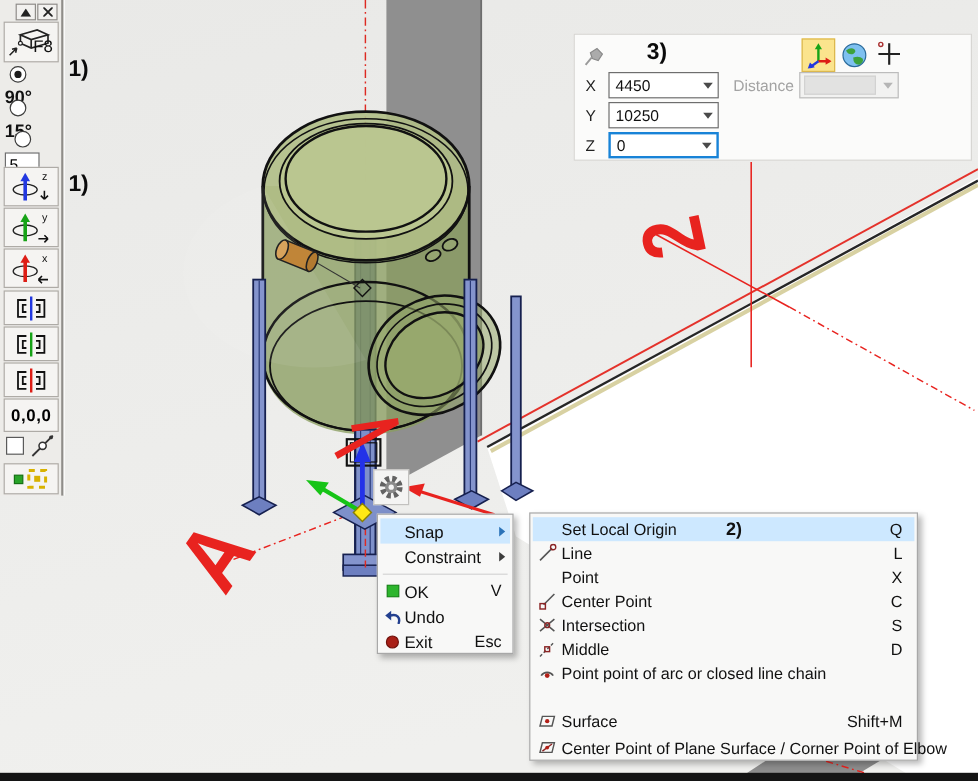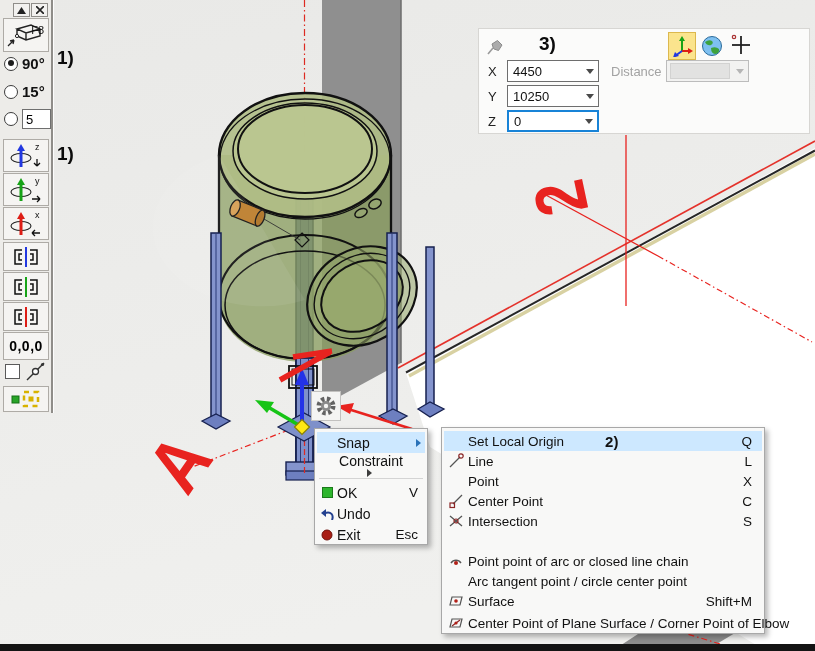--- a/index.html
+++ b/index.html
@@ -4,21 +4,21 @@
 <style>
   html,body{margin:0;padding:0;}
   body{font-family:"Liberation Sans",sans-serif;background:#d8d8d6;}
   .stage{position:relative;width:815px;height:651px;overflow:hidden;background:#ebebe9;}
   .abs{position:absolute;}
   
   .ltb{left:0;top:0;width:51px;height:413px;background:#edece9;border-right:2px solid #8f8d89;}
   .ltb:after{content:"";position:absolute;right:-3px;top:0;width:1px;height:100%;background:#fdfdfd;}
   .mini-btn{position:absolute;width:15px;height:12px;background:#f2f1ef;border:1px solid #8f8d89;display:flex;align-items:center;justify-content:center;}
   .tbtn{position:absolute;left:3px;width:46px;background:#f5f4f2;border:1px solid #aeaba6;box-sizing:border-box;display:flex;align-items:center;justify-content:center;}
-  .radio-row{position:absolute;left:4px;display:flex;align-items:center;gap:4px;}
+  .radio-row{position:absolute;left:4px;display:flex;align-items:center;gap:4px;flex-direction:column;}
   .radio{width:12px;height:12px;border-radius:50%;border:1px solid #3c3c3c;background:#fff;position:relative;}
   .radio.sel:after{content:"";position:absolute;left:2.5px;top:2.5px;width:6px;height:6px;border-radius:50%;background:#1d1d1d;}
   .radio-label{font-size:15px;font-weight:bold;color:#111;}
   .angle-input{width:24px;height:18px;border:1px solid #6f6f6f;font-size:13px;padding:0 0 0 3px;font-family:"Liberation Sans",sans-serif;}
   .zero-label{font-size:14px;font-weight:bold;letter-spacing:0.5px;}
   .chk{width:13px;height:13px;border:1px solid #5a5a5a;background:#fff;}
   
   .cpanel{left:478px;top:28px;width:332px;height:106px;background:#fbfbfa;border:1px solid #d7d6d3;box-sizing:border-box;}
   .clabel{position:absolute;font-size:13px;color:#222;}
   .combo{position:absolute;height:22px;background:#fff;border:1px solid #6e6e6e;box-sizing:border-box;display:flex;align-items:center;}
@@ -179,21 +179,21 @@
         </svg>
     </div>
 
     <div class="tbtn" style="top:18px;height:34px;">
       <svg width="42" height="30" viewBox="0 0 42 30">
         <path d="M12,9 l14,-4 9,4 -14,4 z M12,9 l0,7 9,4 14,-4 0,-7 M21,13 l0,7" fill="none" stroke="#222" stroke-width="1.4"></path>
         <circle cx="12" cy="16" r="1.6" fill="#fff" stroke="#222"></circle>
         <path d="M3,26 L9,20 M9,20 l-4,1 M9,20 l-1,4" stroke="#222" stroke-width="1.3" fill="none"></path>
       </svg>
       <svg width="0" height="0"></svg>
-      <span style="position:absolute;right:4px;bottom:15px;font-size:11px;color:#111;">F8</span>
+      <span style="position:absolute;right:4px;bottom:5px;font-size:14px;color:#111;">F8</span>
     </div>
 
     <div class="radio-row" style="top:55px;">
       <span class="radio sel"></span>
       <span class="radio-label">90°</span>
     </div>
     <div class="radio-row" style="top:83px;">
       <span class="radio"></span>
       <span class="radio-label">15°</span>
     </div>
@@ -348,21 +348,21 @@
       <circle cx="11" cy="11" r="2.2" fill="#f4f4f3"></circle>
     </svg>
   </div>
 
   <div class="menu mainmenu">
     <div class="mrow hl" style="top:3px;">
       <span class="micon"></span>
       <span class="mlabel">Snap</span>
       <span class="marrow" style="border-left-color:#2a72b8;"></span>
     </div>
-    <div class="mrow" style="top:24px;flex-direction:column;">
+    <div class="mrow" style="top:24px;">
       <span class="micon"></span>
       <span class="mlabel">Constraint</span>
       <span class="marrow"></span>
     </div>
     <div class="msep" style="top:49px;"></div>
     <div class="mrow" style="top:53px;">
       <span class="micon">
           <svg width="11" height="11">
             <rect x="0.5" y="0.5" width="10" height="10" fill="#2db52d" stroke="#1a7a1a"></rect>
           </svg>
@@ -427,33 +427,38 @@
     <div class="srow" style="top:83px;">
       <span class="sicon">
           <svg width="16" height="16">
         <path d="M2,3 L14,13 M14,3 L2,13" stroke="#555" stroke-width="1.3"></path>
             <circle cx="8" cy="8" r="2" fill="none" stroke="#8b2525" stroke-width="1.2"></circle>
           </svg>
         </span>
       <span class="mlabel">Intersection</span>
       <span class="mshort" style="padding-right:10px;">S</span>
     </div>
+    <div class="srow" style="top:103px;">
+      <span class="sicon">
+          <svg width="16" height="16">
+        <line x1="2" y1="14" x2="14" y2="2" stroke="#555" stroke-width="1.2" stroke-dasharray="2.5 1.8"></line>
+            <rect x="6" y="6" width="4" height="4" fill="none" stroke="#8b2525" stroke-width="1.2"></rect>
+          </svg>
+        </span>
+      <span class="mlabel">Middle</span>
+      <span class="mshort" style="padding-right:10px;">D</span>
+    </div>
     <div class="srow" style="top:123px;">
       <span class="sicon">
           <svg width="16" height="16">
         <path d="M3,10 a6,6 0 0 1 10,0" fill="none" stroke="#555" stroke-width="1.4"></path>
             <circle cx="8" cy="10" r="2" fill="#b22018"></circle>
           </svg>
         </span>
       <span class="mlabel">Point point of arc or closed line chain</span>
-      <span class="mshort" style="padding-right:10px;"></span>
-    </div>
-    <div class="srow" style="top:143px;">
-      <span class="sicon"></span>
-      <span class="mlabel">Arc tangent point / circle center point</span>
       <span class="mshort" style="padding-right:10px;"></span>
     </div>
     <div class="srow" style="top:163px;">
       <span class="sicon">
           <svg width="16" height="16">
         <polygon points="4,4 14,4 12,12 2,12" fill="none" stroke="#555" stroke-width="1.2"></polygon>
             <circle cx="8" cy="8" r="1.8" fill="#b22018"></circle>
           </svg>
         </span>
       <span class="mlabel">Surface</span>

